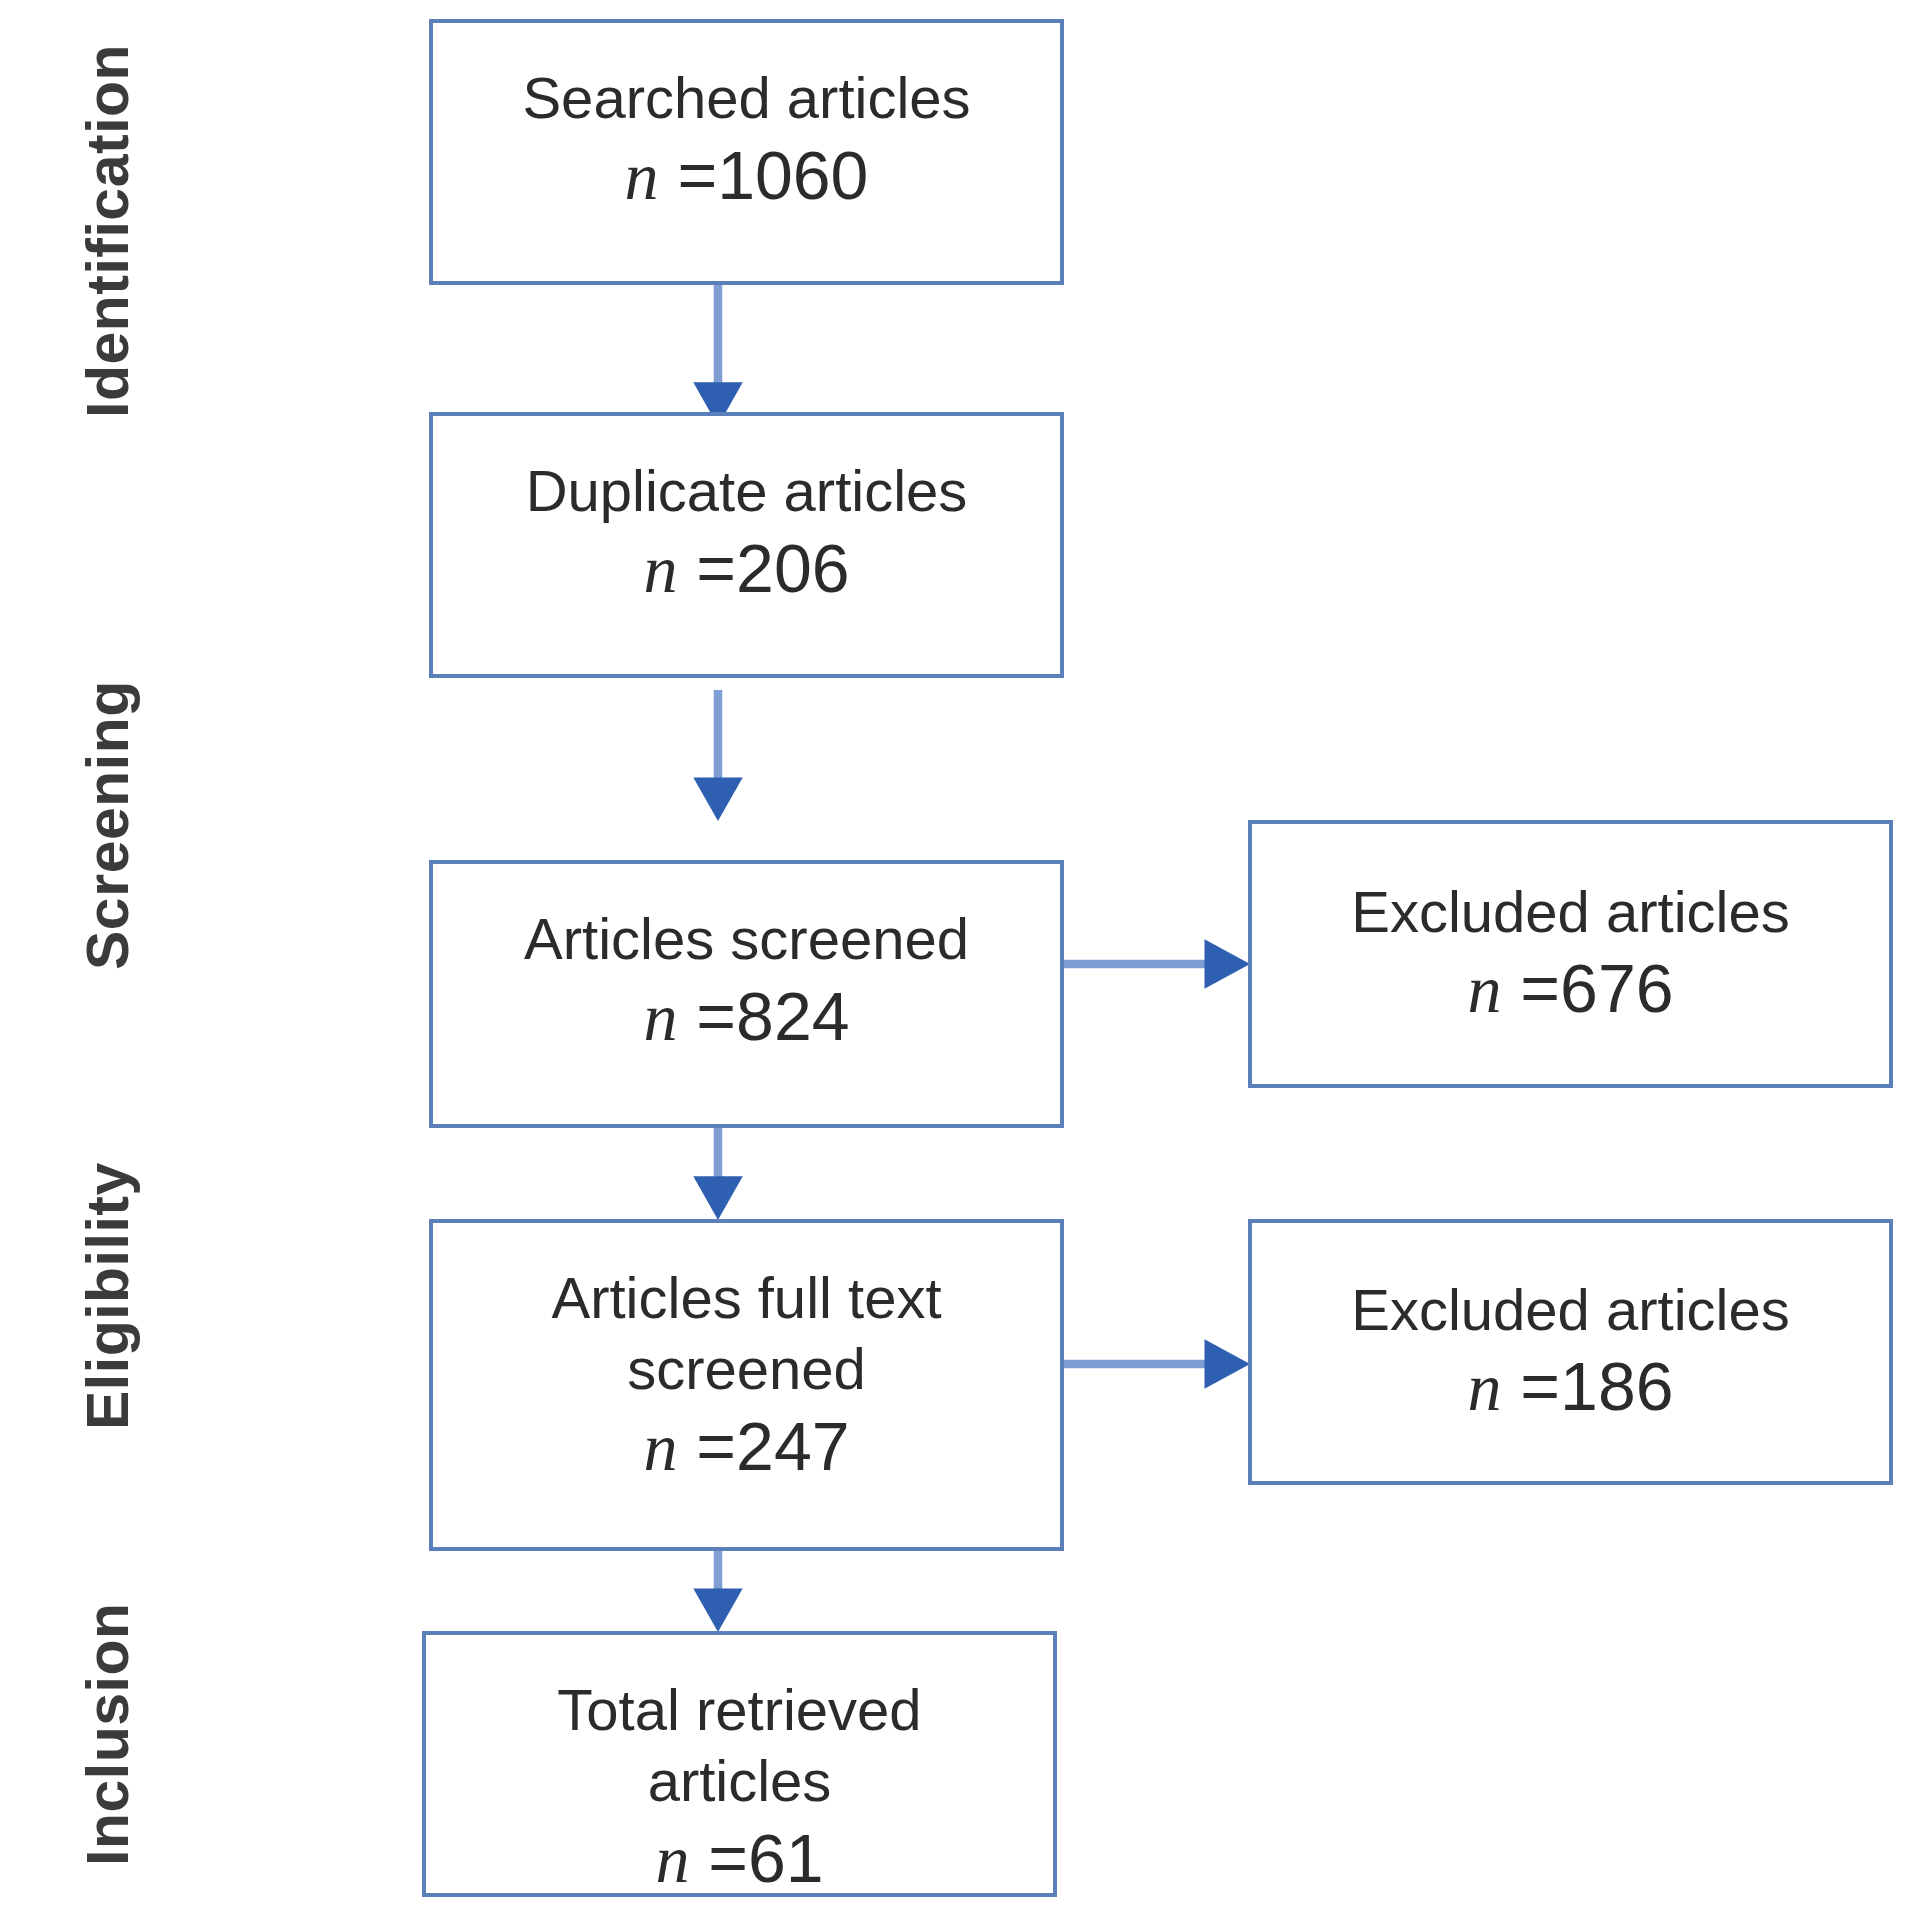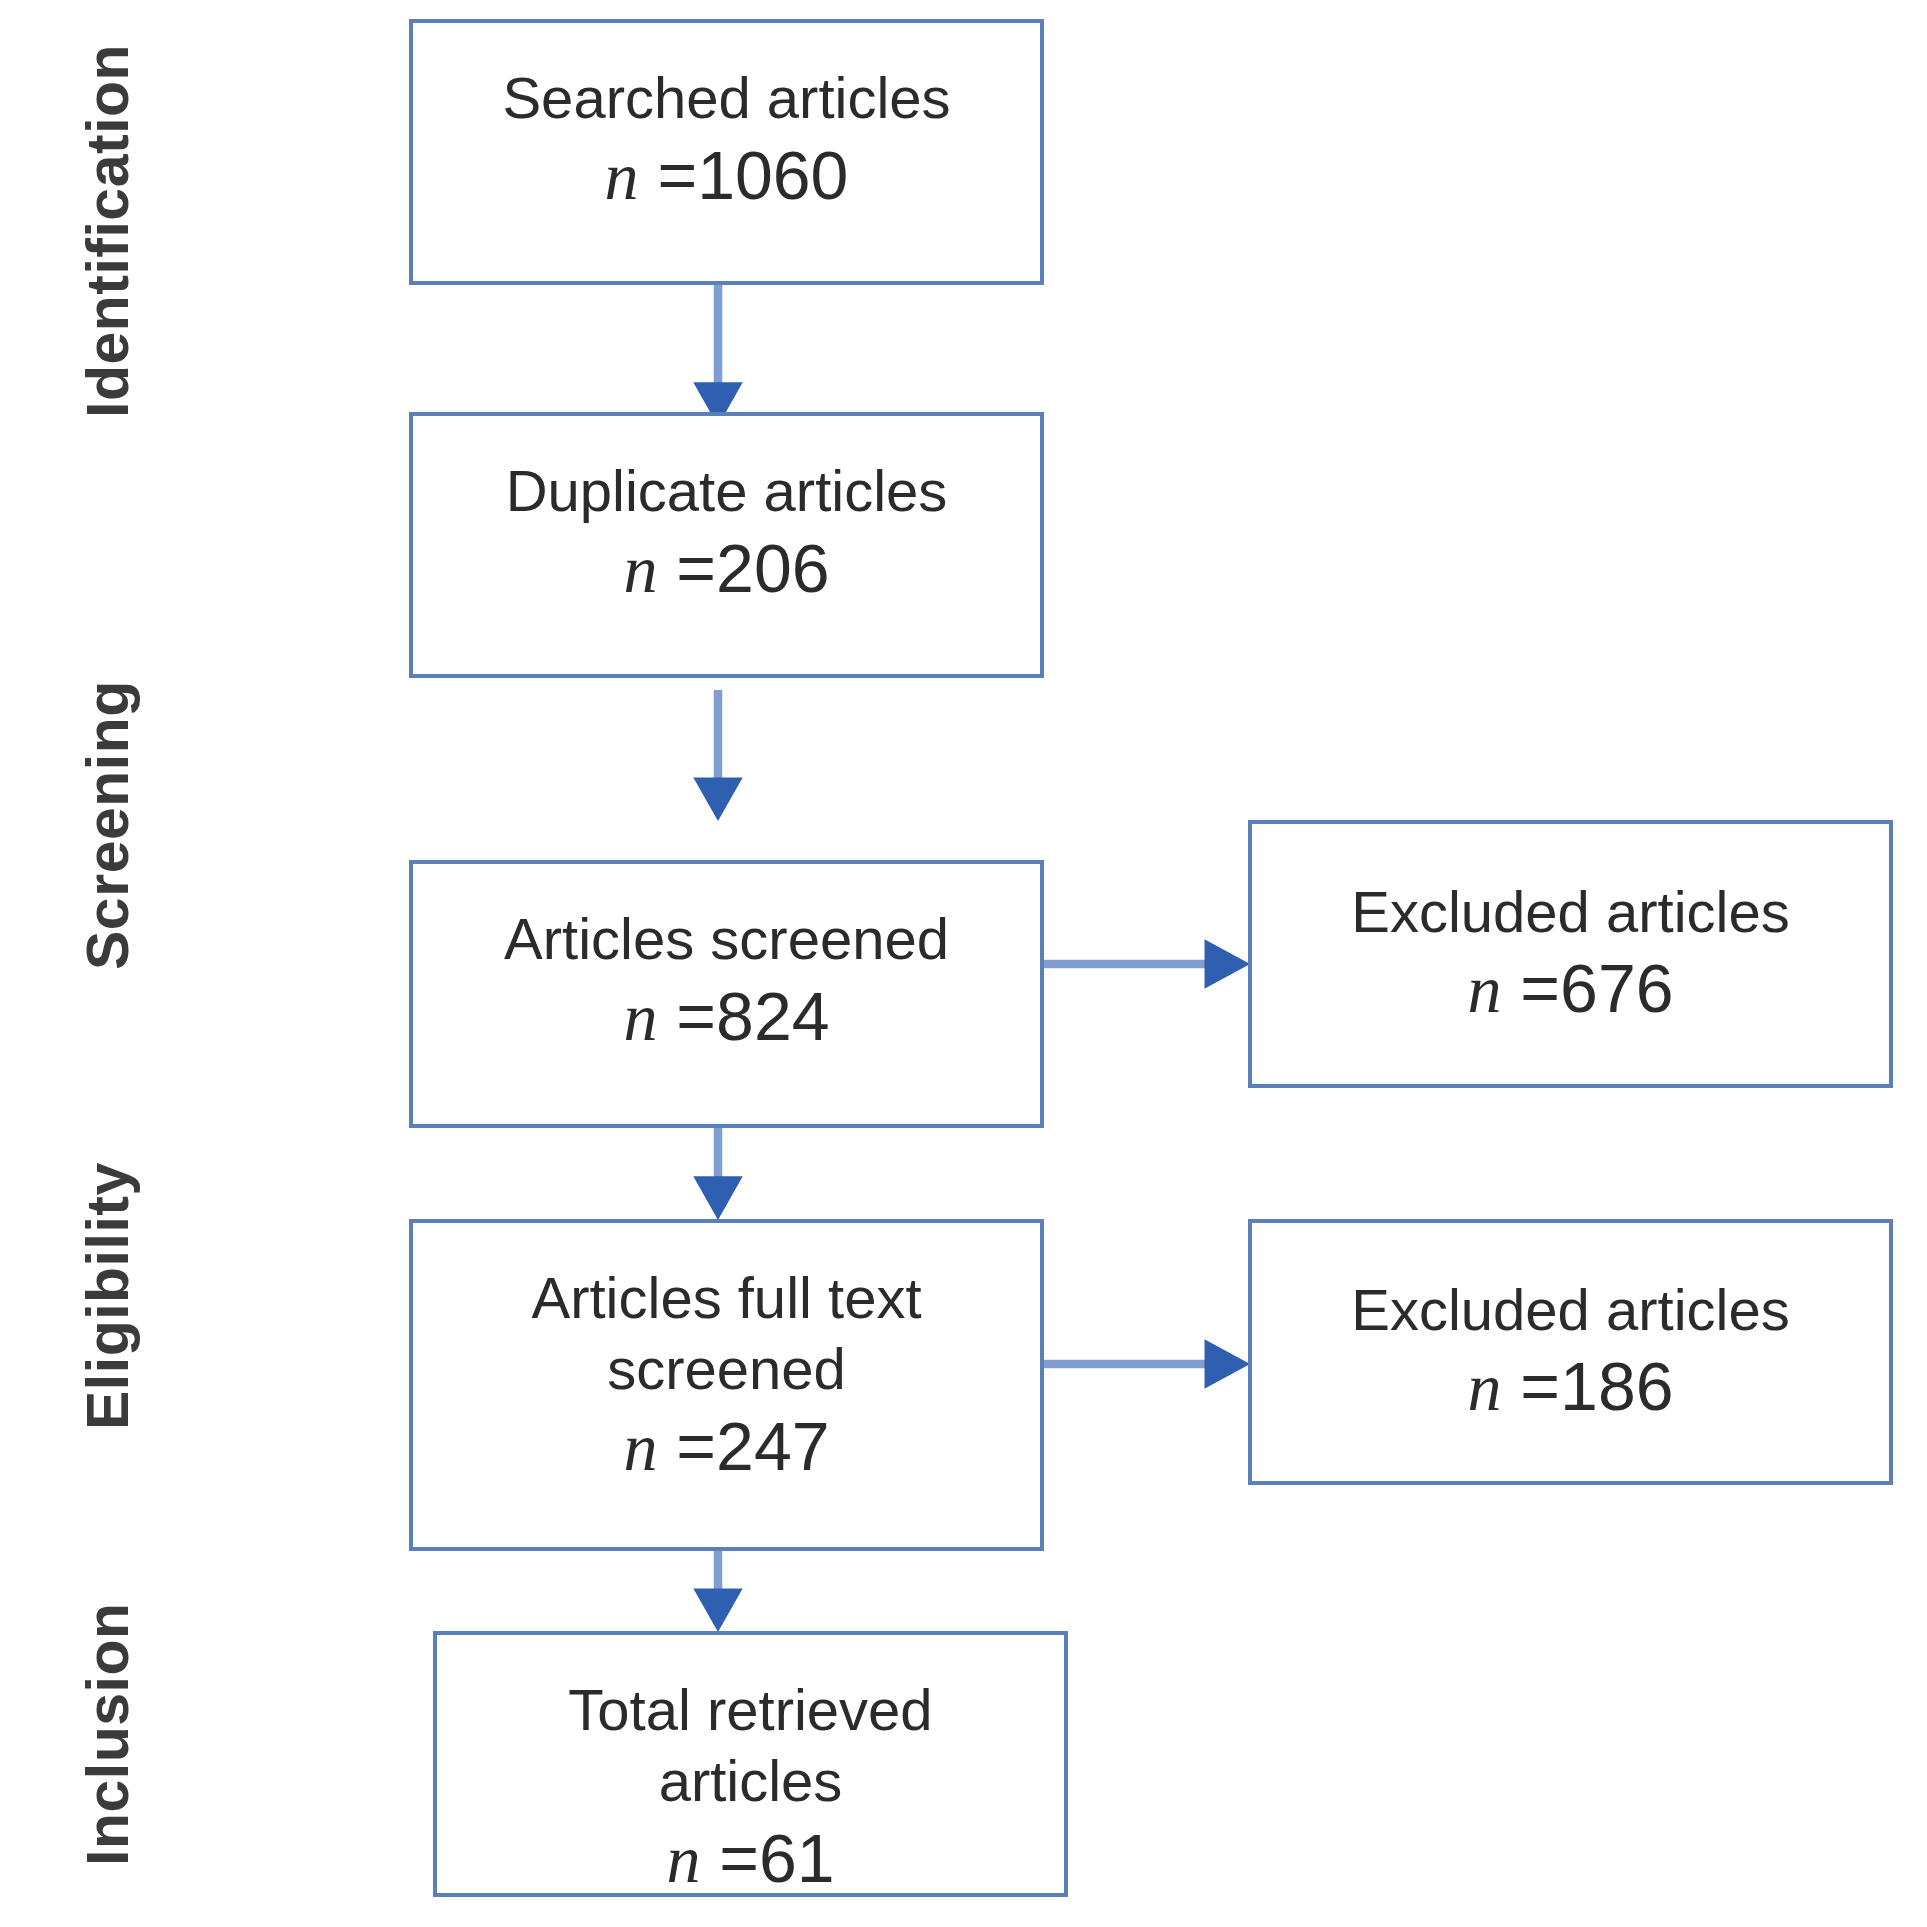--- a/index.html
+++ b/index.html
@@ -42,21 +42,21 @@
   
   .flow-box {
     position: absolute;
     box-sizing: border-box;
     border: 4.8px solid #5b7fb8;
     background: #ffffff;
     display: flex;
     flex-direction: column;
     align-items: center;
   }
-  .flow-box.align-top   { justify-content: flex-start; padding-top: 40px; }
+  .flow-box.align-top   { justify-content: flex-start; padding-top: 40px; margin-left: 20px; }
   .flow-box.align-mid   { justify-content: center; }
 
   .box-text {
     color: #2b2b2b;
     font-family: "Liberation Sans", sans-serif;
     font-size: 58px;
     line-height: 1.22;
     text-align: center;
     white-space: pre-line;
   }
@@ -179,21 +179,21 @@
     </div>
   </div>
 
   <div class="flow-box align-mid" style="left:1248px; top:1219px; width:645px; height:266px;">
     <div class="box-text">Excluded articles</div>
     <div class="box-count">
       <span class="italic-n">n</span><span> =</span><span>186</span>
     </div>
   </div>
 
-  <div class="flow-box align-top" style="left:433px; top:1631px; width:635px; height:266px;">
+  <div class="flow-box align-top" style="left:402px; top:1631px; width:635px; height:266px;">
     <div class="box-text">Total retrieved
 articles</div>
     <div class="box-count">
       <span class="italic-n">n</span><span> =</span><span>61</span>
     </div>
   </div>
 
 </div>
 
 

